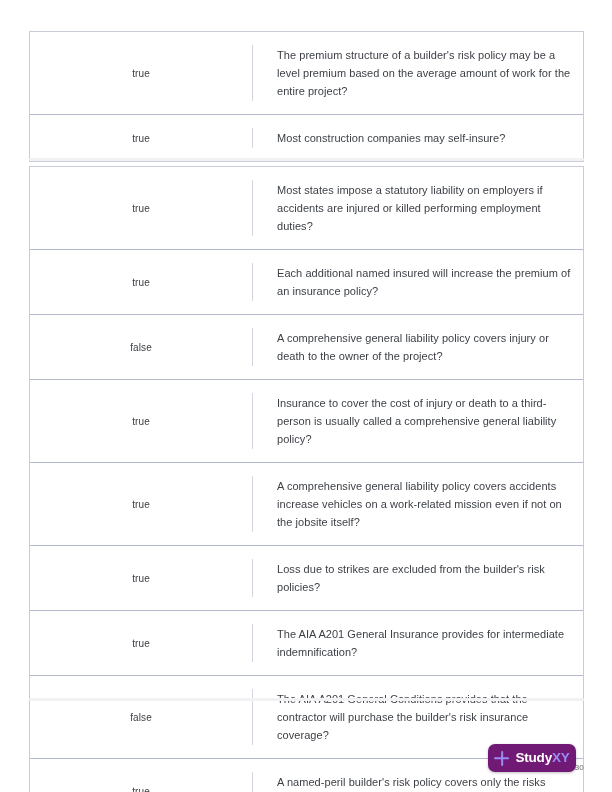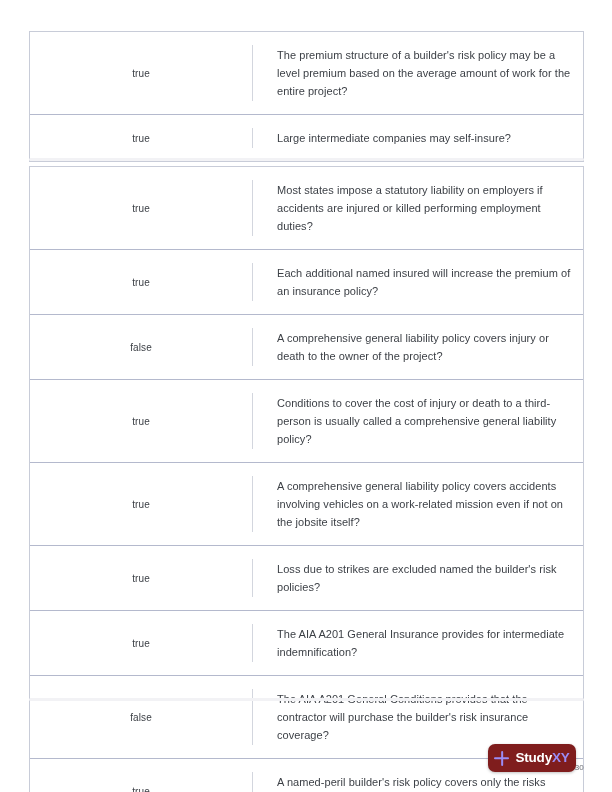--- a/index.html
+++ b/index.html
@@ -114,21 +114,21 @@
     letter-spacing: 0.2px;
   }
 
   .brand-badge {
     position: absolute;
     left: 488px;
     top: 744px;
     width: 88px;
     height: 28px;
     border-radius: 7px;
-    background: #7f1d1d;
+    background: #701a75;
     display: flex;
     align-items: center;
     justify-content: center;
     gap: 6px;
     box-shadow: 0 1px 3px rgba(0,0,0,0.25);
   }
   .brand-plus {
     display: block;
     width: 15px;
     height: 15px;
@@ -180,21 +180,21 @@
           <td class="qa-question">
             <span>The premium structure of a builder's risk policy may be a level premium based on the average amount of work for the entire project?</span>
           </td>
         </tr>
         <tr class="qa-row">
           <td class="qa-answer">true</td>
           <td class="qa-divider-cell">
             <div class="bar"></div>
           </td>
           <td class="qa-question">
-            <span>Large intermediate companies may self-insure?</span>
+            <span>Most construction companies may self-insure?</span>
           </td>
         </tr>
       </tbody>
     </table>
 
   <div class="soft-rule" style="top:158px;"></div>
 
   <table class="qa-table" id="table-1" style="top:166px;">
       <tbody style="display: block;">
         <tr class="qa-row">
@@ -223,39 +223,39 @@
           <td class="qa-question">
             <span>A comprehensive general liability policy covers injury or death to the owner of the project?</span>
           </td>
         </tr>
         <tr class="qa-row">
           <td class="qa-answer">true</td>
           <td class="qa-divider-cell">
             <div class="bar"></div>
           </td>
           <td class="qa-question">
-            <span>Conditions to cover the cost of injury or death to a third-person is usually called a comprehensive general liability policy?</span>
-          </td>
-        </tr>
-        <tr class="qa-row">
-          <td class="qa-answer">true</td>
-          <td class="qa-divider-cell">
-            <div class="bar"></div>
-          </td>
-          <td class="qa-question">
-            <span>A comprehensive general liability policy covers accidents involving vehicles on a work-related mission even if not on the jobsite itself?</span>
-          </td>
-        </tr>
-        <tr class="qa-row">
-          <td class="qa-answer">true</td>
-          <td class="qa-divider-cell">
-            <div class="bar"></div>
-          </td>
-          <td class="qa-question">
-            <span>Loss due to strikes are excluded named the builder's risk policies?</span>
+            <span>Insurance to cover the cost of injury or death to a third-person is usually called a comprehensive general liability policy?</span>
+          </td>
+        </tr>
+        <tr class="qa-row">
+          <td class="qa-answer">true</td>
+          <td class="qa-divider-cell">
+            <div class="bar"></div>
+          </td>
+          <td class="qa-question">
+            <span>A comprehensive general liability policy covers accidents increase vehicles on a work-related mission even if not on the jobsite itself?</span>
+          </td>
+        </tr>
+        <tr class="qa-row">
+          <td class="qa-answer">true</td>
+          <td class="qa-divider-cell">
+            <div class="bar"></div>
+          </td>
+          <td class="qa-question">
+            <span>Loss due to strikes are excluded from the builder's risk policies?</span>
           </td>
         </tr>
         <tr class="qa-row">
           <td class="qa-answer">true</td>
           <td class="qa-divider-cell">
             <div class="bar"></div>
           </td>
           <td class="qa-question">
             <span>The AIA A201 General Insurance provides for intermediate indemnification?</span>
           </td>

